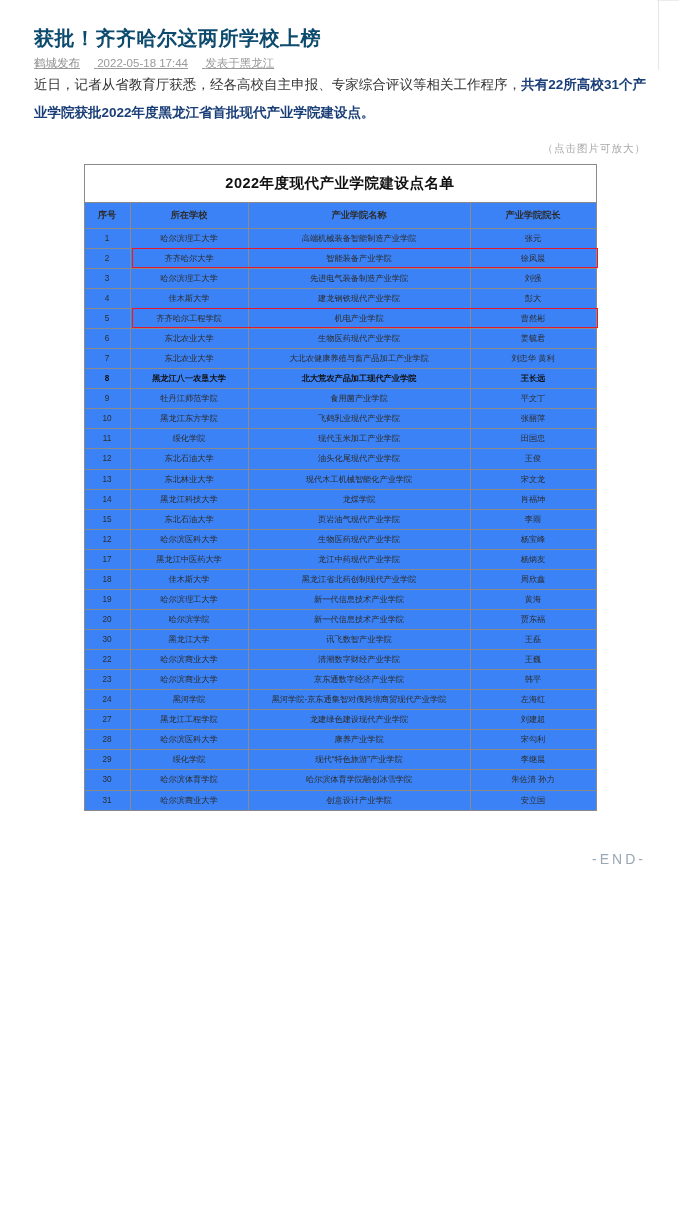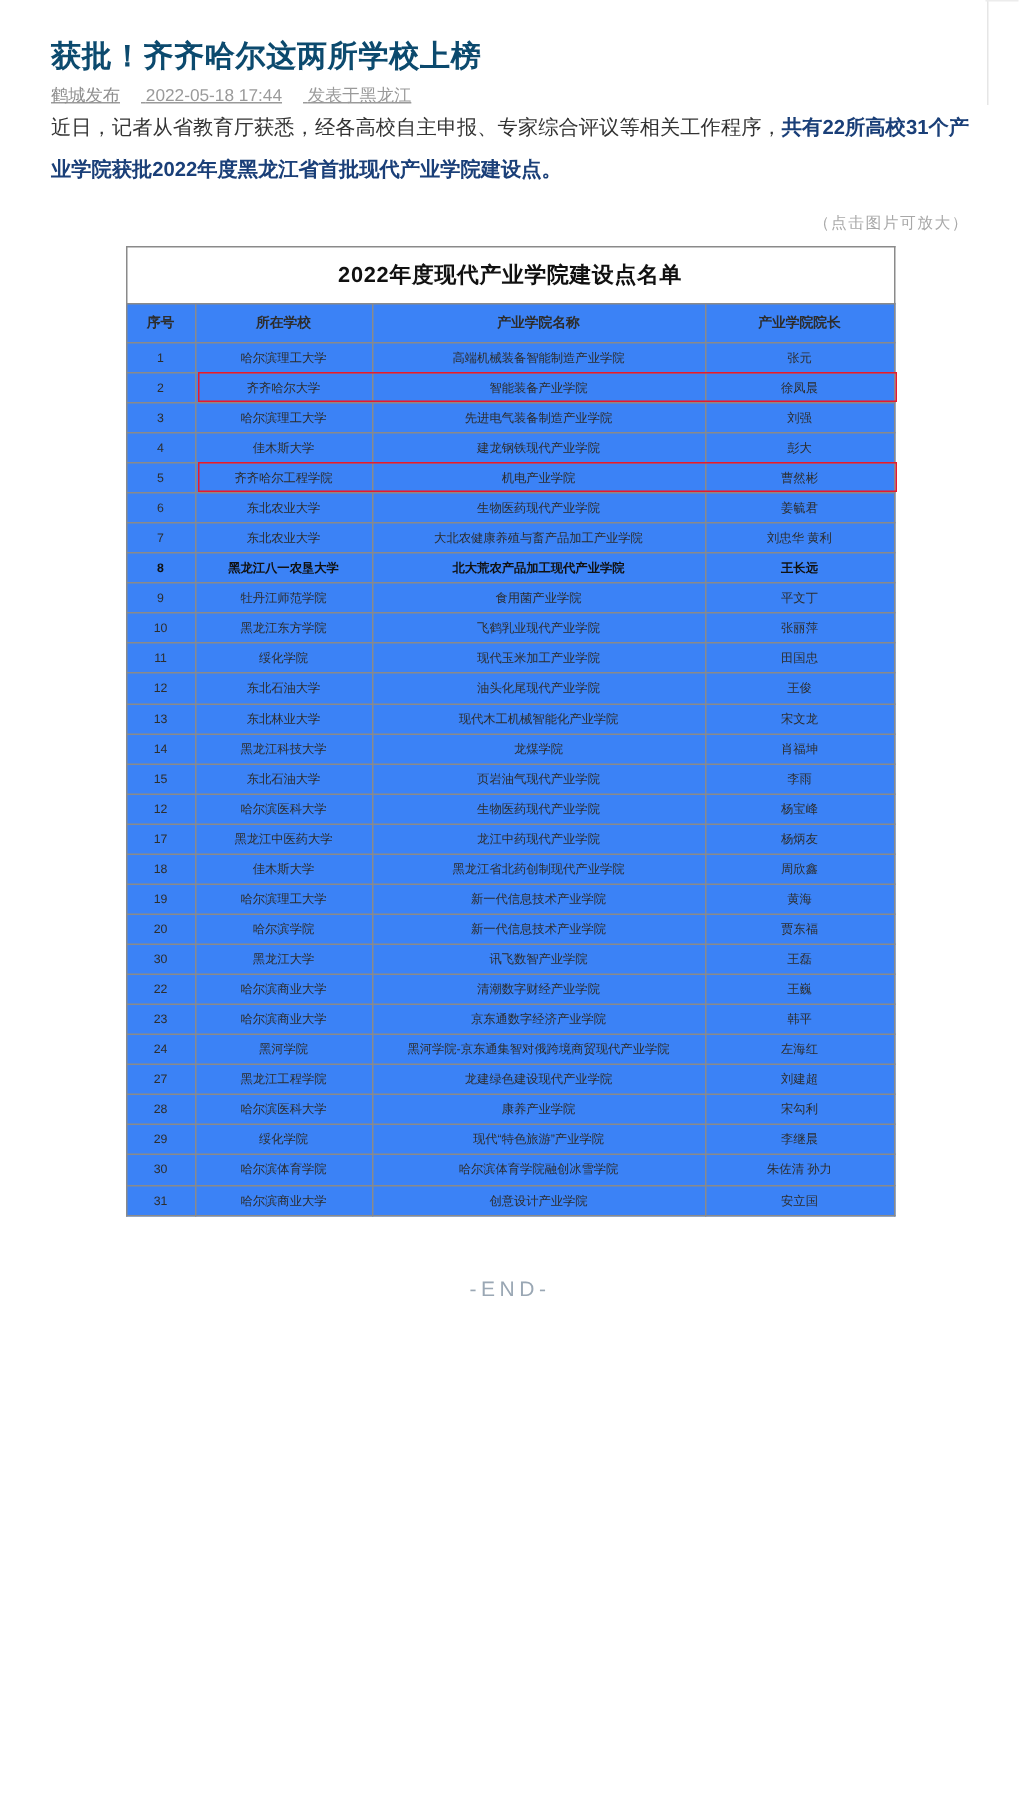--- a/index.html
+++ b/index.html
@@ -127,21 +127,21 @@
     position: absolute;
     left: 1px;
     top: -1px;
     height: calc(100% + 1px);
     width: 466px;
     border: 1.6px solid #e8192c;
     box-sizing: border-box;
     pointer-events: none;
   }
   .end {
-    text-align: center;
+    text-align: right;
     font-size: 14px;
     letter-spacing: 3px;
     color: #9aa7b4;
     padding: 40px 0 26px 0;
   }
 </style>
 </head>
 <body>
 
 <div class="page">

